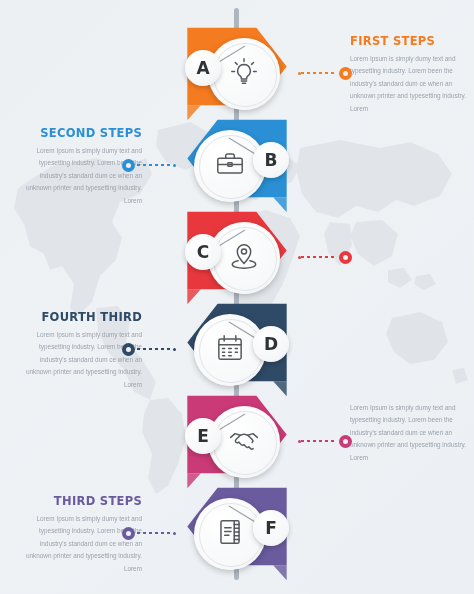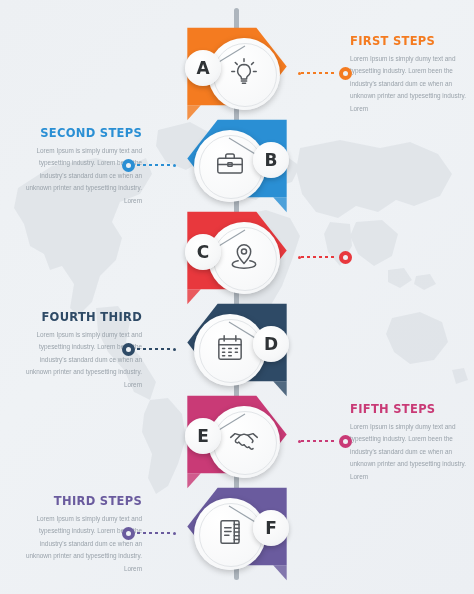--- a/index.html
+++ b/index.html
@@ -404,21 +404,20 @@
 
     <div class="letter">E</div>
 
     <div class="connector" style="color:#c93a76">
       <span class="dot-end"></span>
       <span class="dots"></span>
       <span class="ring"></span>
     </div>
 
     <div class="text">
-      <h3 style="color:#c93a76">FIFTH STEPS</h3>
       <p>Lorem Ipsum is simply dumy text and typesetting industry. Lorem been the industry's standard dum ce when an unknown printer and typesetting industry. Lorem</p>
     </div>
   </div>
       <div class="step left" style="top: 486px;">
     <div class="stem">
           <svg viewBox="0 0 40 26">
             <path d="M2 2 L38 24" stroke="#9aa3ab" stroke-width="1.1" fill="none"></path>
           </svg>
         </div>
 

